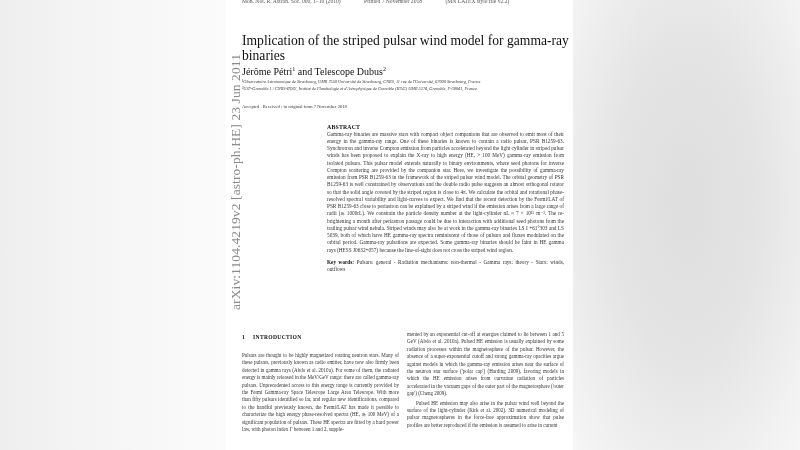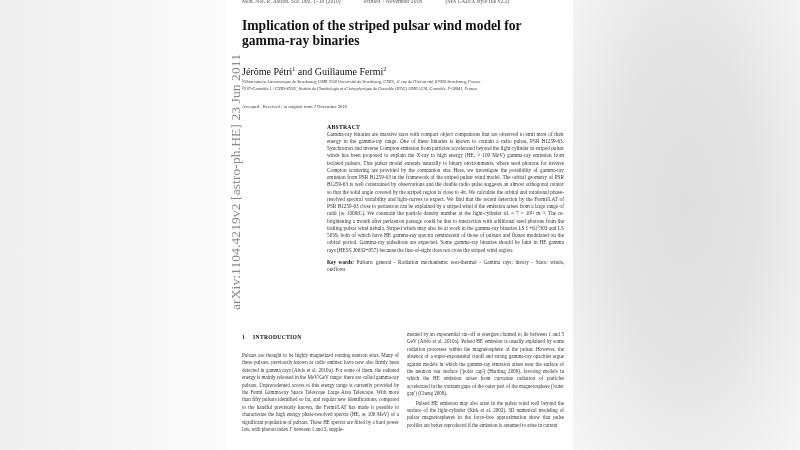--- a/index.html
+++ b/index.html
@@ -25,22 +25,22 @@
     position:absolute; left:2px; top:310px;
     transform-origin:0 0; transform:rotate(-90deg);
     white-space:nowrap; font-size:13.5px; color:#8a8a8a; letter-spacing:0.1px;
     width:250px;
   }
   .header-line {
     position:absolute; left:16px; top:-2px; font-size:5.6px; color:#555; white-space:nowrap;
   }
   .header-line span { margin-right:22px; }
   .title {
-    position:absolute; left:16px; top:18px; width:330px;
-    font-size:13.6px; font-weight:bold; line-height:15px; color:#111;
+    position:absolute; left:16px; top:33px; width:330px;
+    font-size:13.6px; font-weight:normal; line-height:15px; color:#111;
   }
   .authors {
     position:absolute; left:16px; top:66px; font-size:10px; color:#111; white-space:nowrap;
   }
   .authors sup { font-size:6px; }
   .affil {
     position:absolute; left:16px; font-size:4.3px; font-style:italic; color:#333; white-space:nowrap;
   }
   .accepted {
     position:absolute; left:16px; top:104px; font-size:4.6px; color:#333; white-space:nowrap;
@@ -79,21 +79,21 @@
 
   <div class="header-line">
     <span>Mon. Not. R. Astron. Soc. 000, 1–10 (2010)</span>
     <span>Printed 7 November 2018</span>
     <span>(MN LATEX style file v2.2)</span>
   </div>
 
   <div class="title">Implication of the striped pulsar wind model for gamma-ray binaries</div>
 
   <div class="authors">
-    <span>Jérôme Pétri</span><sup>1</sup><span> and </span><span>Guillaume Fermi</span><sup>2</sup>
+    <span>Jérôme Pétri</span><sup>1</sup><span> and </span><span>Telescope Dubus</span><sup>2</sup>
   </div>
 
   <div class="affil" style="top:79px;">¹Observatoire Astronomique de Strasbourg, UMR 7550 Université de Strasbourg, CNRS, 11 rue de l'Université, 67000 Strasbourg, France</div>
   <div class="affil" style="top:85.5px;">²UJF-Grenoble 1 / CNRS-INSU, Institut de Planétologie et d'Astrophysique de Grenoble (IPAG) UMR 5274, Grenoble, F-38041, France</div>
 
   <div class="accepted">Accepted . Received ; in original form 7 November 2018</div>
 
   <div class="abstract">
     <div class="abstract-head">ABSTRACT</div>
     <div class="abstract-body">Gamma-ray binaries are massive stars with compact object companions that are observed to emit most of their energy in the gamma-ray range. One of these binaries is known to contain a radio pulsar, PSR B1259-63. Synchrotron and inverse Compton emission from particles accelerated beyond the light cylinder in striped pulsar winds has been proposed to explain the X-ray to high energy (HE, &gt; 100 MeV) gamma-ray emission from isolated pulsars. This pulsar model extends naturally to binary environments, where seed photons for inverse Compton scattering are provided by the companion star. Here, we investigate the possibility of gamma-ray emission from PSR B1259-63 in the framework of the striped pulsar wind model. The orbital geometry of PSR B1259-63 is well constrained by observations and the double radio pulse suggests an almost orthogonal rotator so that the solid angle covered by the striped region is close to 4π. We calculate the orbital and rotational phase-resolved spectral variability and light-curves to expect. We find that the recent detection by the Fermi/LAT of PSR B1259-63 close to periastron can be explained by a striped wind if the emission arises from a large range of radii (≳ 1000rL). We constrain the particle density number at the light-cylinder nL ≈ 7 × 10¹⁵ m⁻³. The re-brightening a month after periastron passage could be due to interaction with additional seed photons from the trailing pulsar wind nebula. Striped winds may also be at work in the gamma-ray binaries LS I +61°303 and LS 5039, both of which have HE gamma-ray spectra reminiscent of those of pulsars and fluxes modulated on the orbital period. Gamma-ray pulsations are expected. Some gamma-ray binaries should be faint in HE gamma rays (HESS J0632+057) because the line-of-sight does not cross the striped wind region.</div>

